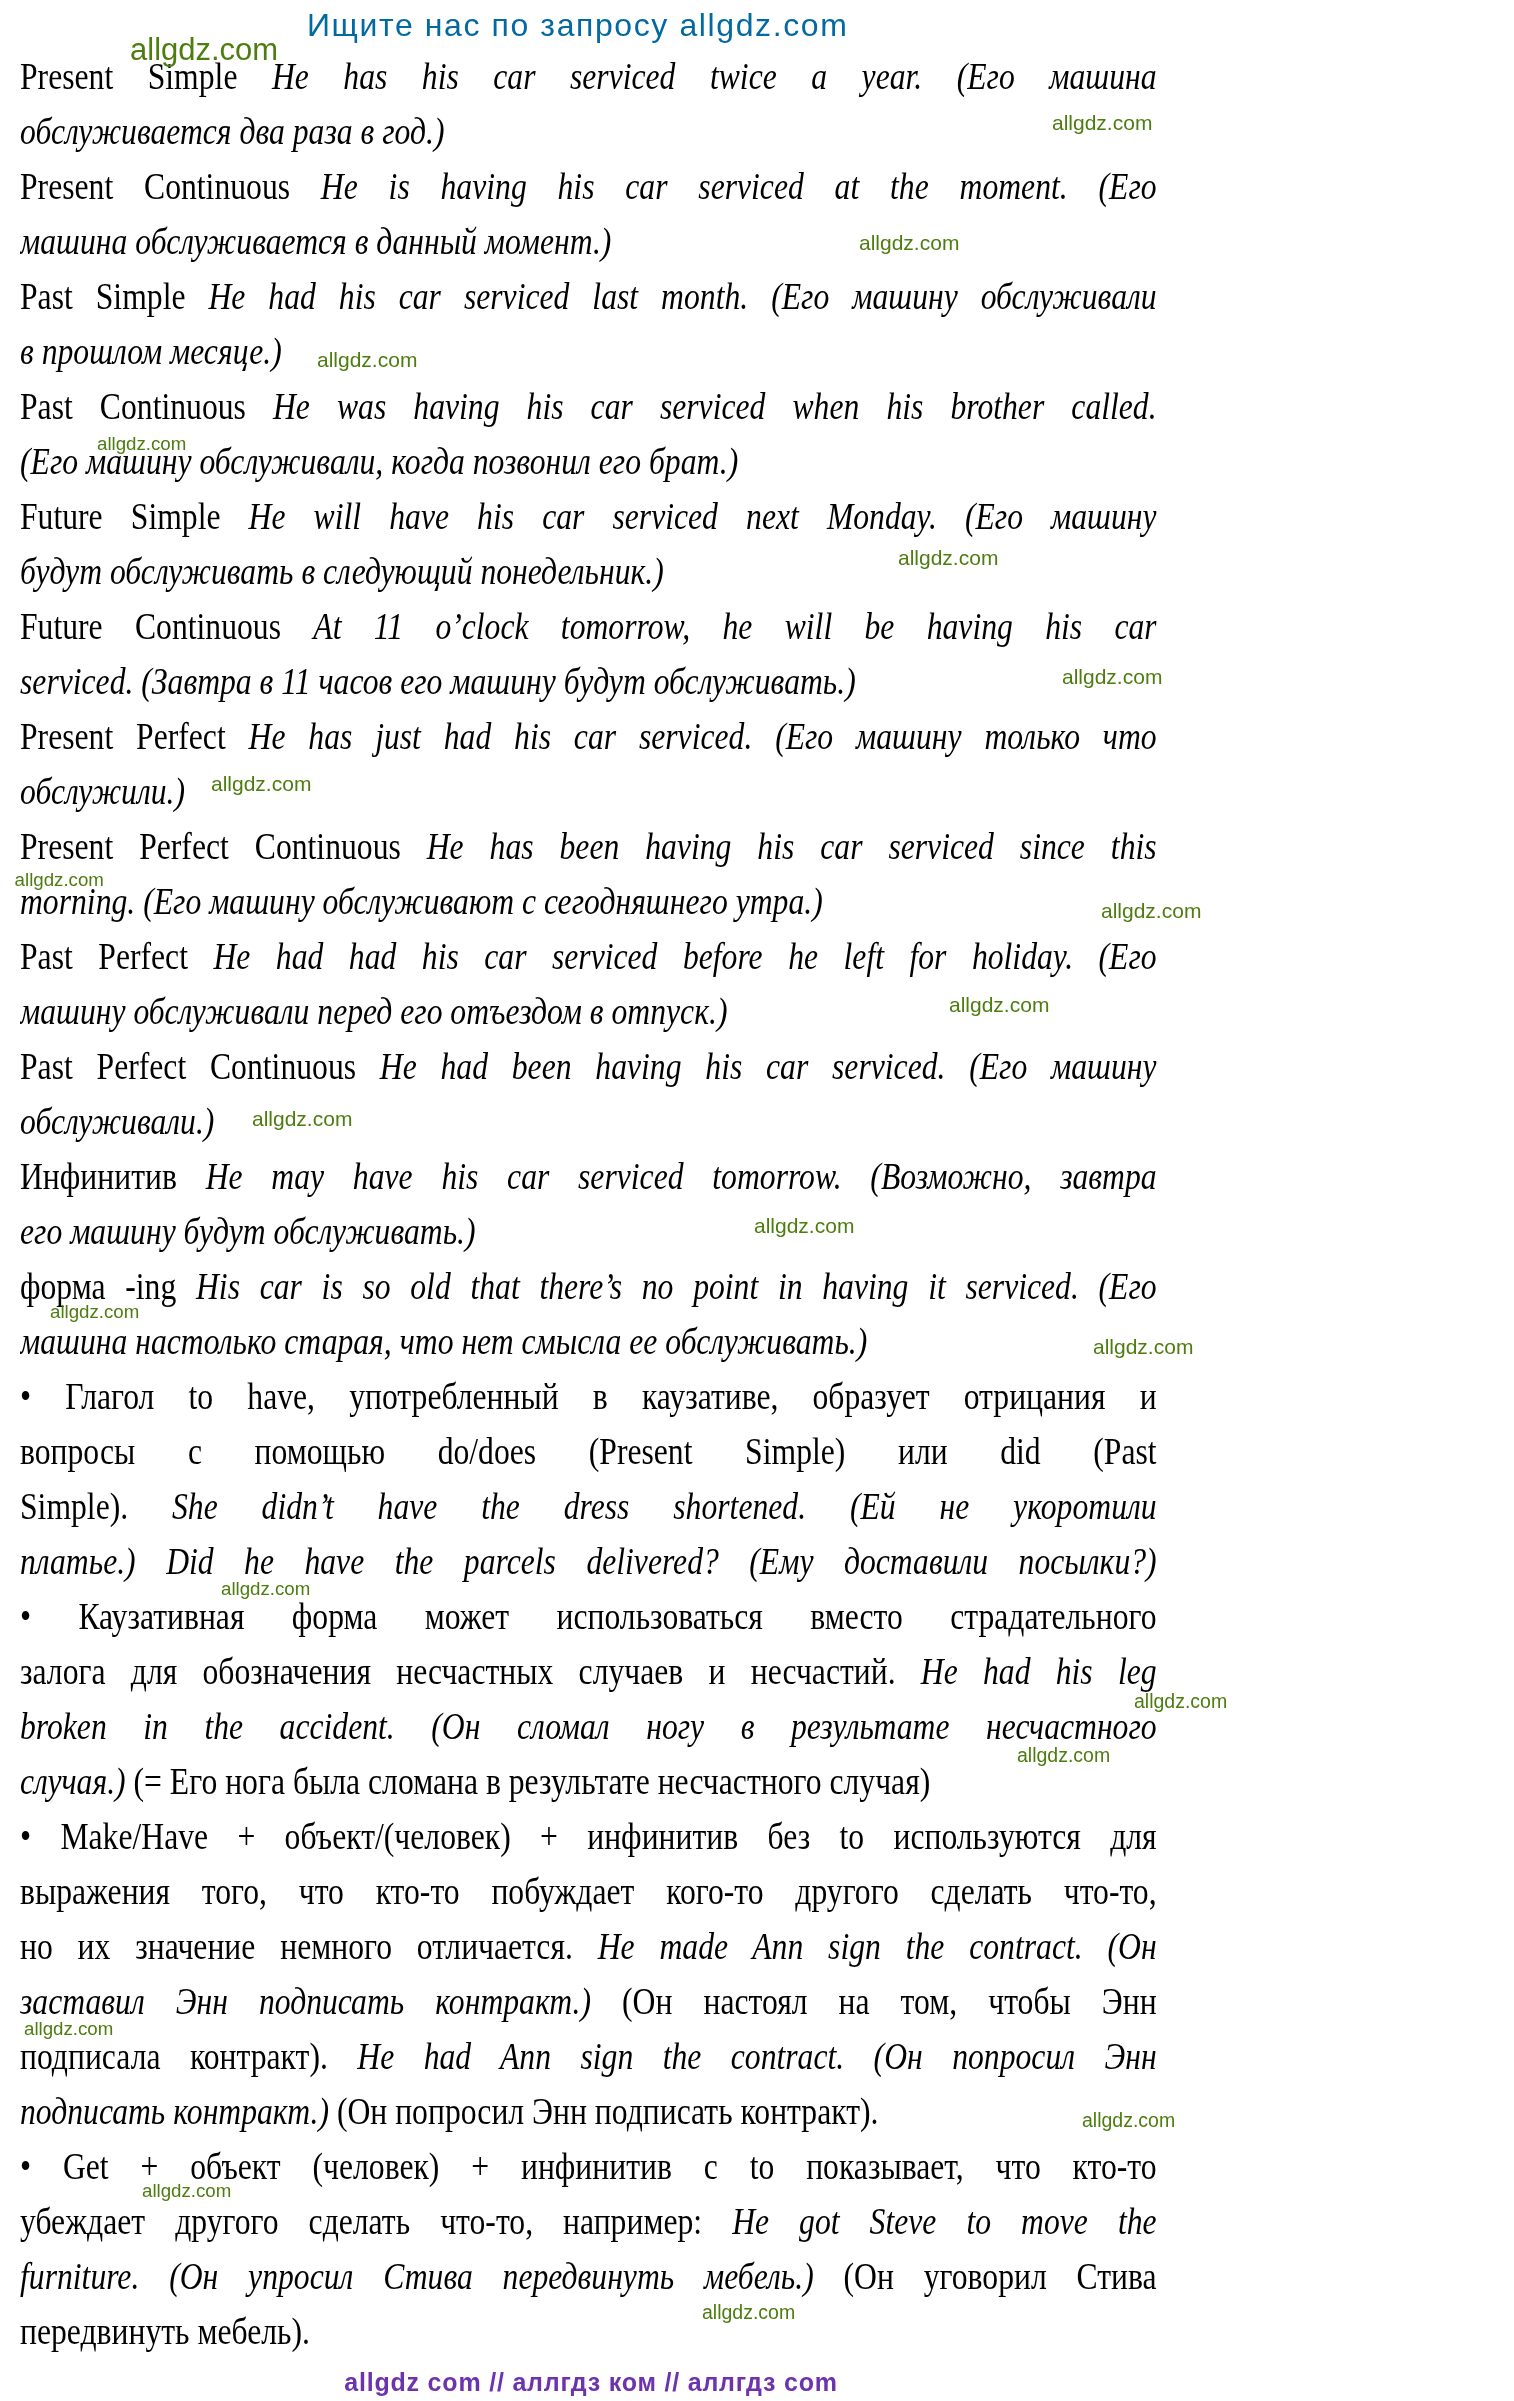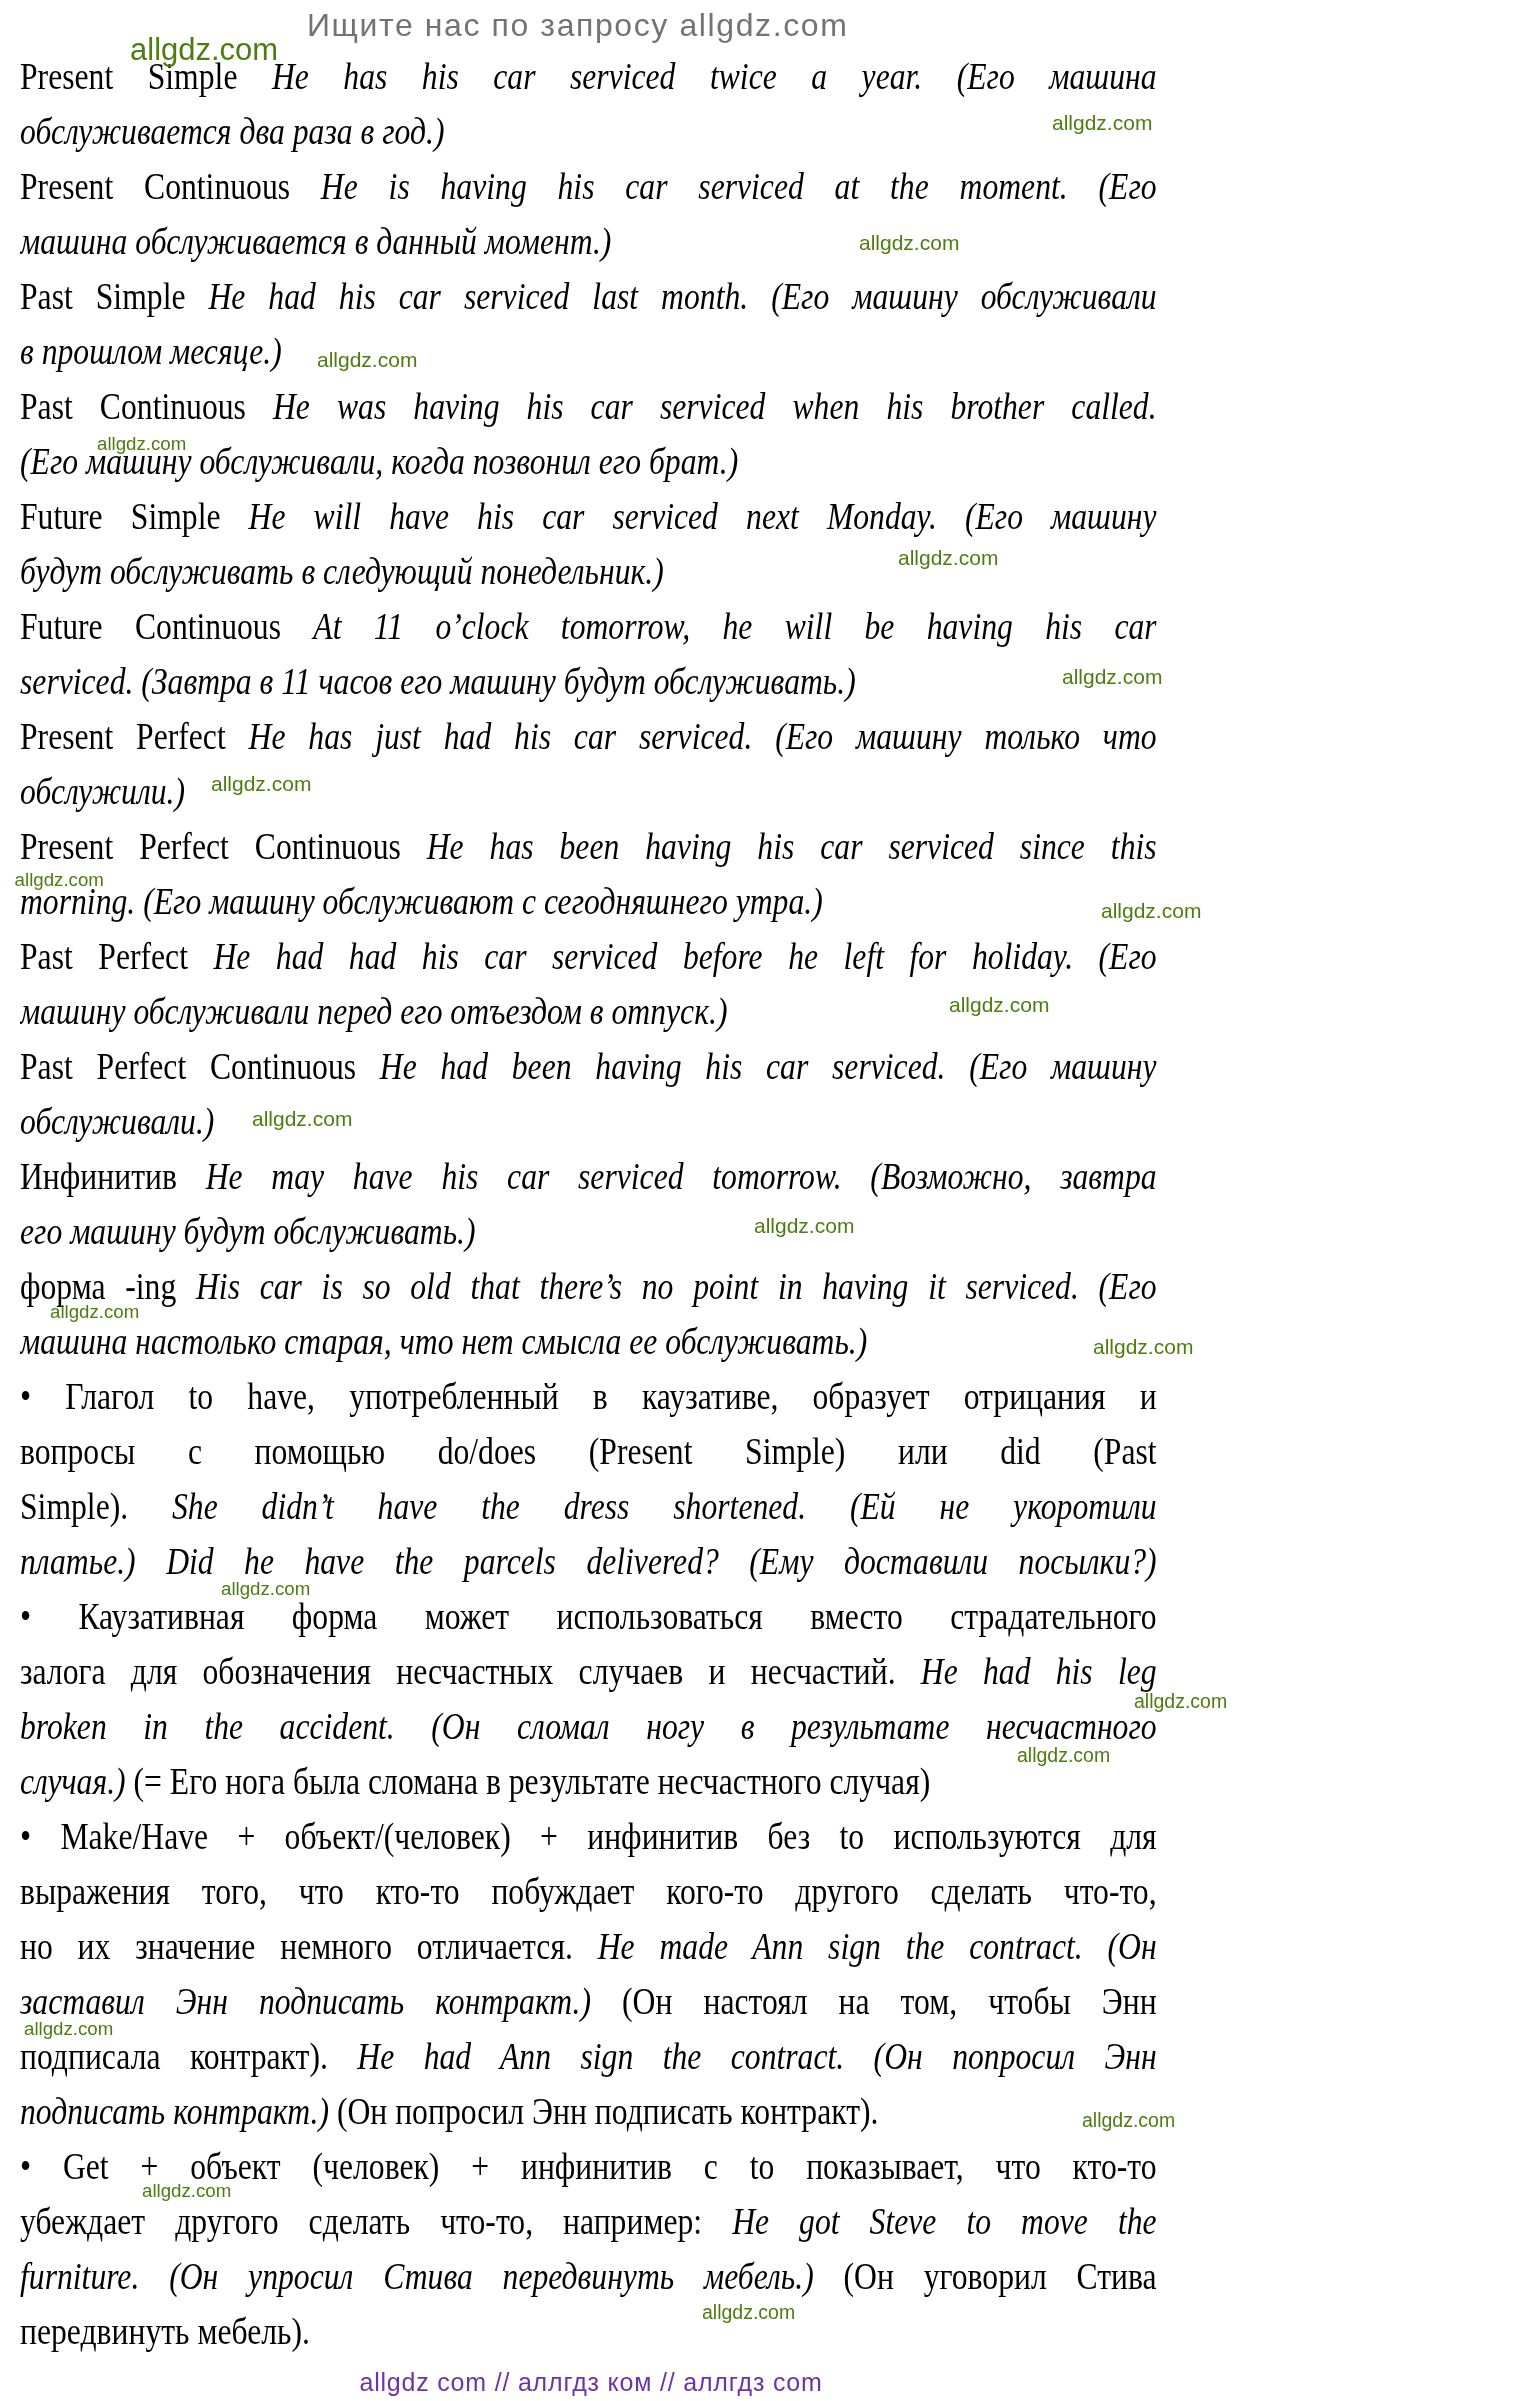--- a/index.html
+++ b/index.html
@@ -12,27 +12,27 @@
         transform:scaleX(0.8333);transform-origin:0 0;
         font-size:38px;line-height:55px;color:#000;}
   .line{height:55px;overflow:hidden;text-align:justify;text-align-last:justify;}
   .line.last{text-align-last:left;}
   .it{font-style:italic;}
   .rm{font-style:normal;}
   .wm{position:absolute;font-family:"Liberation Sans","DejaVu Sans",sans-serif;
         color:#4d7c0f;white-space:nowrap;line-height:1;}
   .footer-line{position:absolute;left:0;top:2368px;width:1182px;text-align:center;
         font-family:"Liberation Sans","DejaVu Sans",sans-serif;
-        font-size:25px;letter-spacing:0.8px;}
+        font-size:25px;letter-spacing:0.8px;font-weight:bold;}
 </style>
 </head>
 <body>
 
 <div class="page">
-  <div class="header-notice" style="color: #737373;">Ищите нас по запросу allgdz.com</div>
+  <div class="header-notice" style="color: #0369a1;">Ищите нас по запросу allgdz.com</div>
   <div class="body-col" style="color: rgb(0, 0, 0);">
       <div class="line"><span class="rm">Present Simple </span><span class="it">He has his car serviced twice a year. (Его машина</span></div>
       <div class="line last"><span class="it">обслуживается два раза в год.)</span></div>
       <div class="line"><span class="rm">Present Continuous </span><span class="it">He is having his car serviced at the moment. (Его</span></div>
       <div class="line last"><span class="it">машина обслуживается в данный момент.)</span></div>
       <div class="line"><span class="rm">Past Simple </span><span class="it">He had his car serviced last month. (Его машину обслуживали</span></div>
       <div class="line last"><span class="it">в прошлом месяце.)</span></div>
       <div class="line"><span class="rm">Past Continuous </span><span class="it">He was having his car serviced when his brother called.</span></div>
       <div class="line last"><span class="it">(Его машину обслуживали, когда позвонил его брат.)</span></div>
       <div class="line"><span class="rm">Future Simple </span><span class="it">He will have his car serviced next Monday. (Его машину</span></div>

